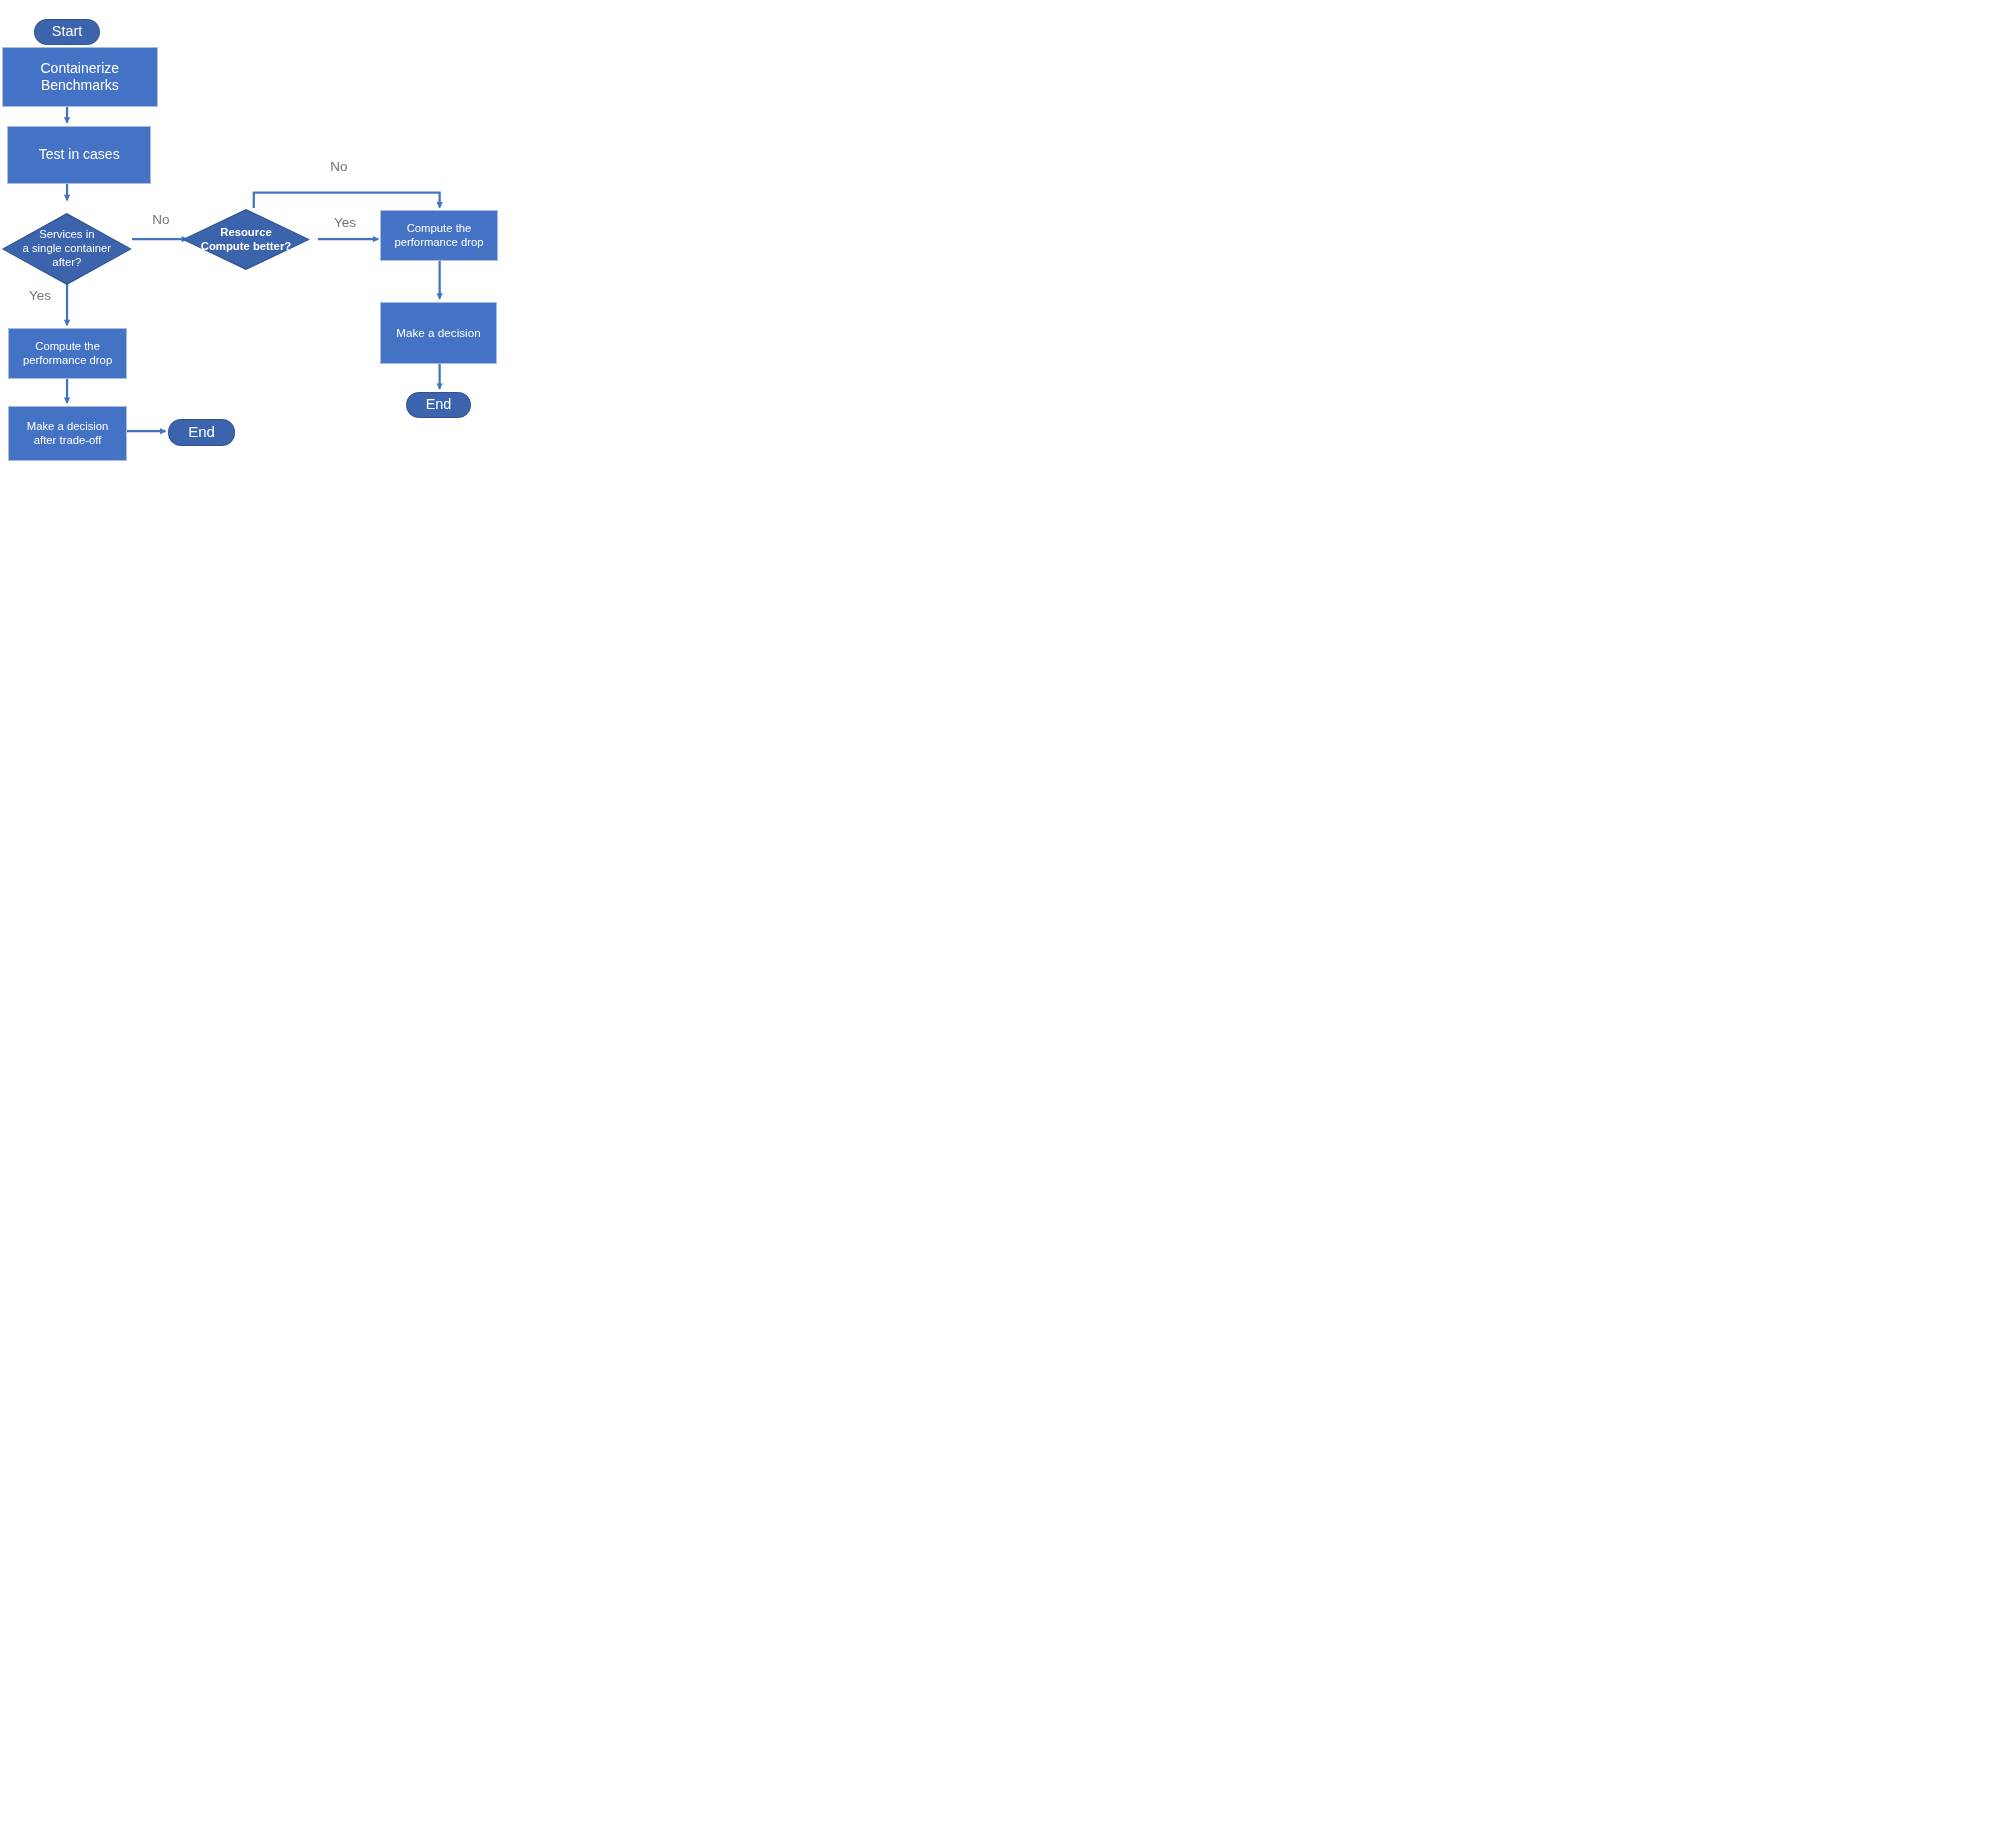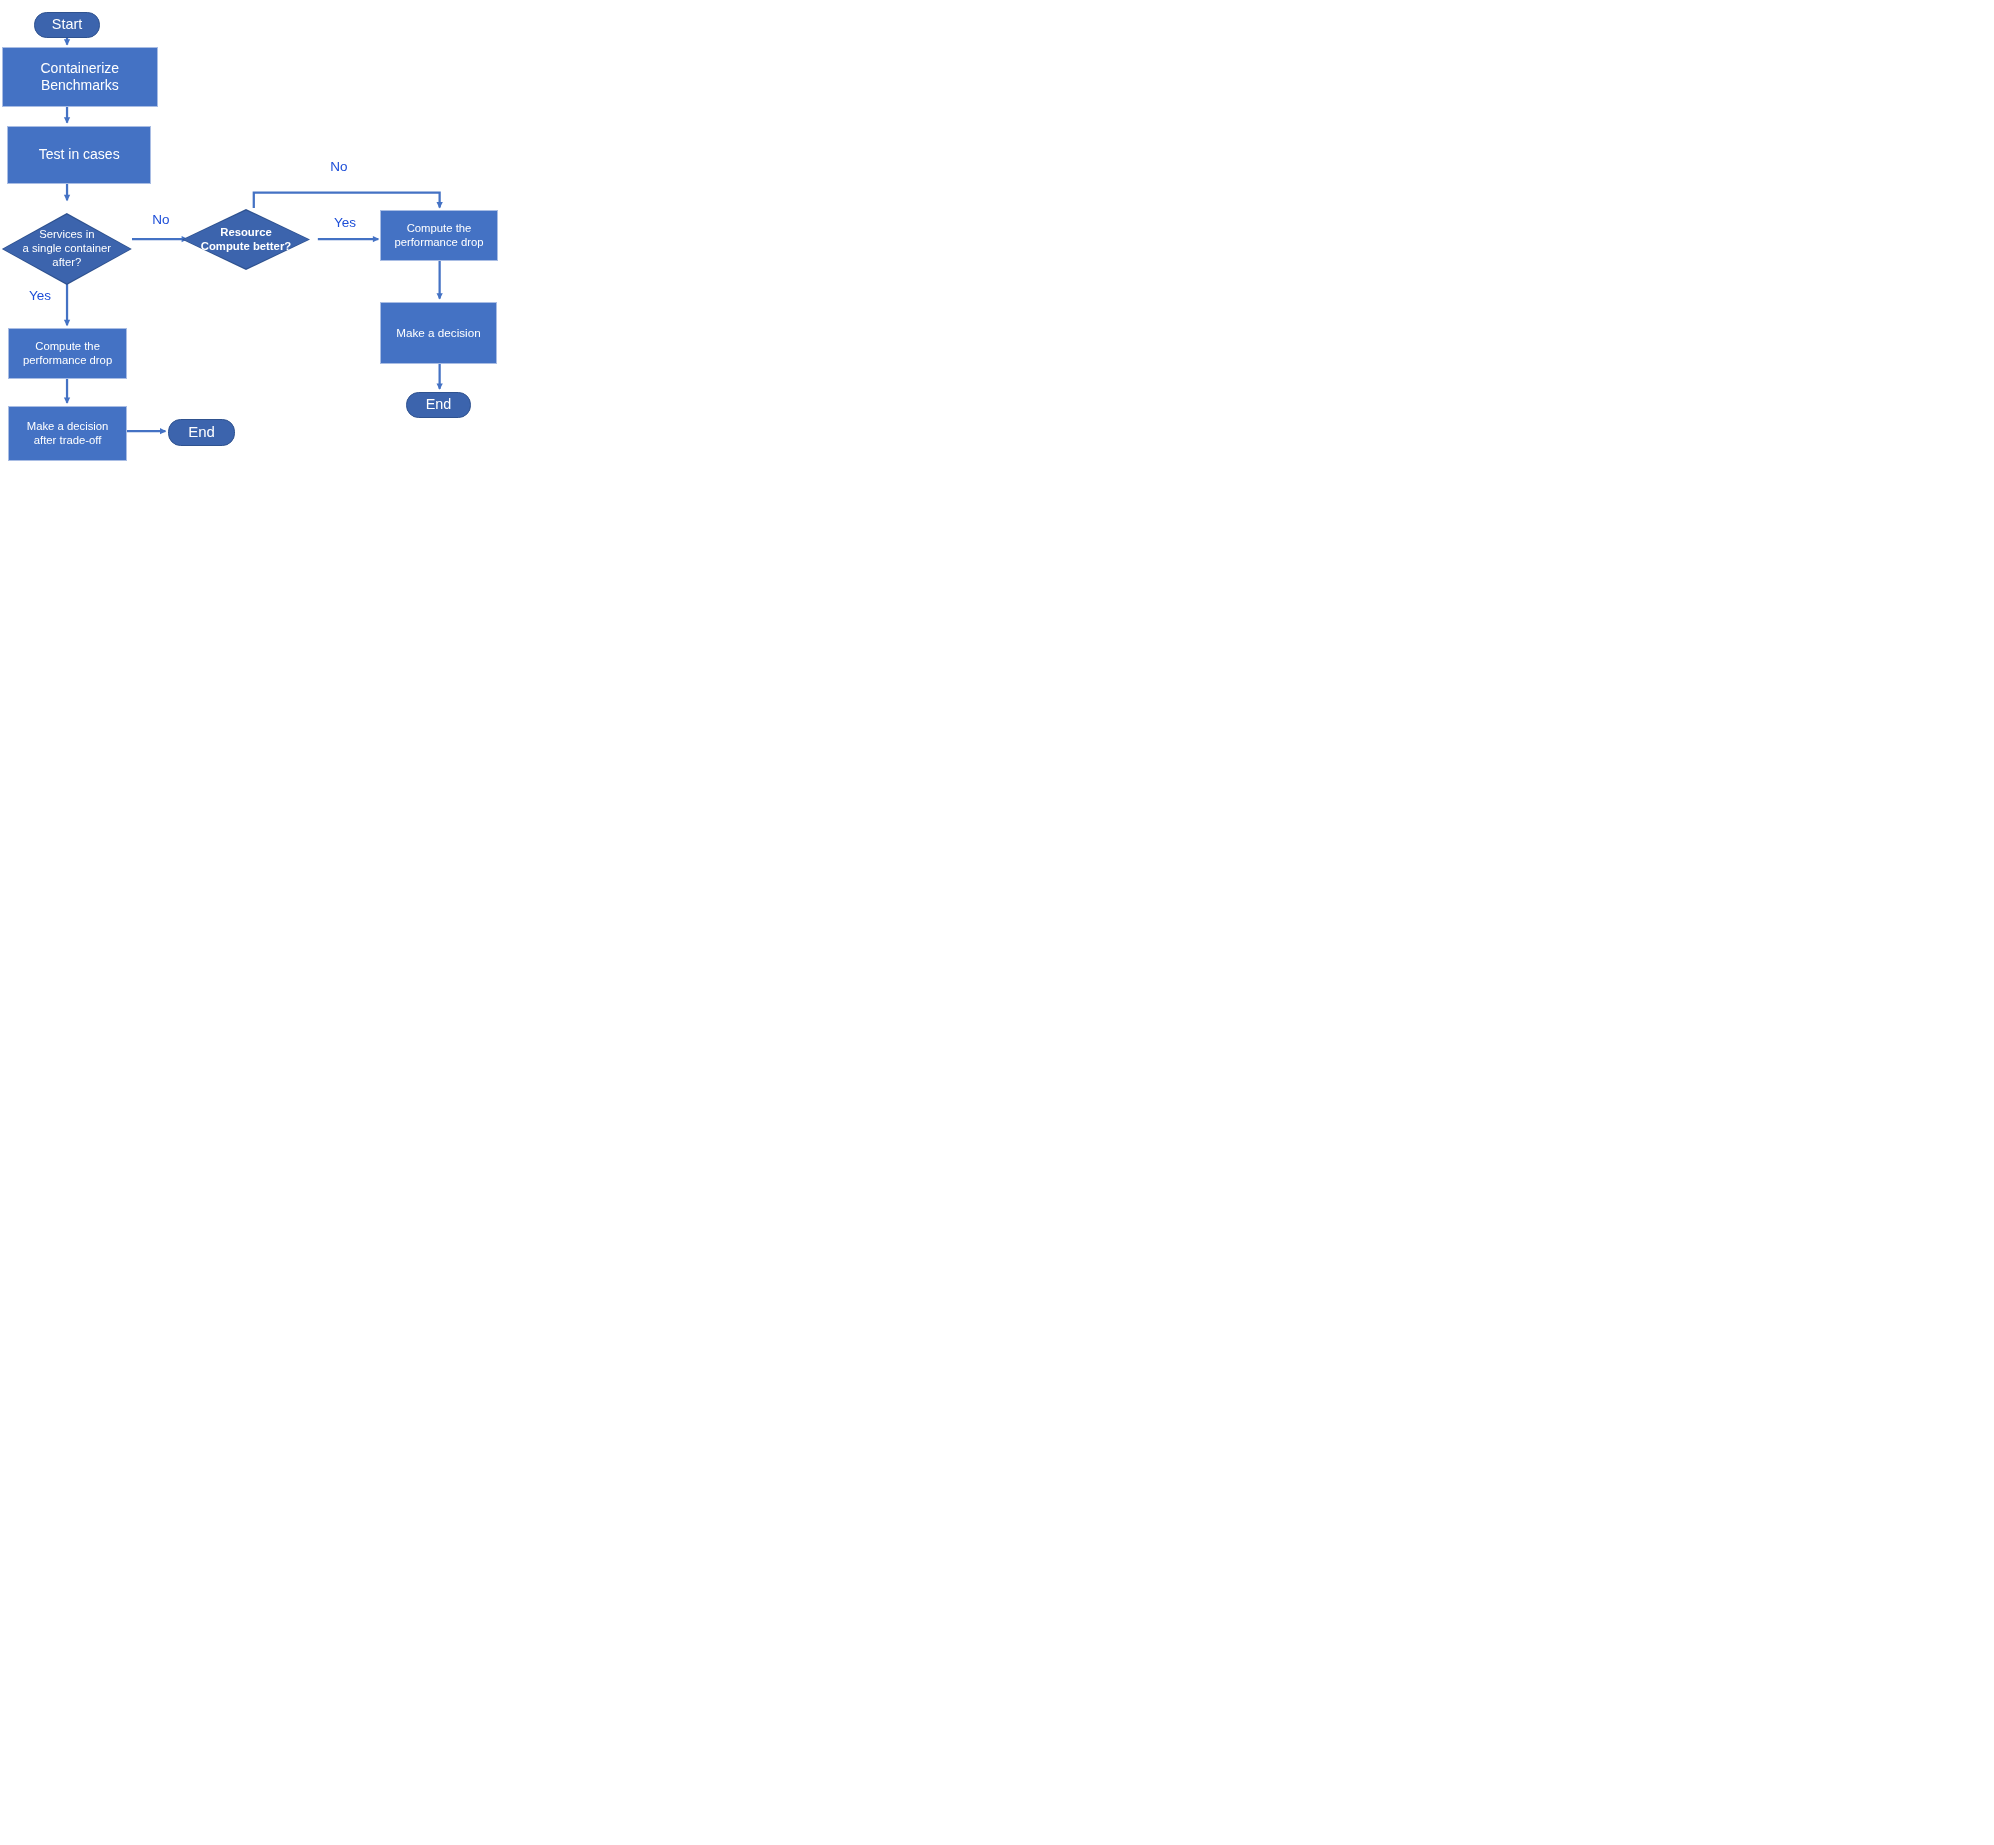--- a/index.html
+++ b/index.html
@@ -30,21 +30,21 @@
   .d-border{position:absolute;left:0;top:0;right:0;bottom:0;background:#2F528F;
     clip-path:polygon(50% 0%,100% 50%,50% 100%,0% 50%);}
   .d-fill{position:absolute;left:1.4px;top:1.4px;right:1.4px;bottom:1.4px;background:#3C64AD;
     clip-path:polygon(50% 0%,100% 50%,50% 100%,0% 50%);}
   .d-text{
     position:absolute;left:0;top:0;right:0;bottom:0;
     display:flex;flex-direction:column;justify-content:center;align-items:center;
     color:#ffffff;text-align:center;line-height:1.22;
   }
   .edge-label{
-    position:absolute;color:#1d4ed8;font-size:13.5px;
+    position:absolute;color:#737373;font-size:13.5px;
     transform:translate(-50%,-50%);white-space:nowrap;text-align:center;
   }
   .fs32{font-size:14.4px;} .fs31{font-size:14px;} .fs26{font-size:11.7px;}
   .fs25{font-size:11.3px;} .fs33{font-size:15px;}
 </style>
 </head>
 <body>
 
 <div id="canvas">
 
@@ -62,21 +62,21 @@
       <path d="M148,839 V893" marker-end="url(#arrow)"></path>
       <path d="M280,956 H366" marker-end="url(#arrow)"></path>
       <path d="M292,530 H414" marker-end="url(#arrow)"></path>
       <path d="M704,530 H838" marker-end="url(#arrow)"></path>
       <path d="M562,461 V427 H974 V460" marker-end="url(#arrow)"></path>
       <path d="M974,578 V662" marker-end="url(#arrow)"></path>
       <path d="M974,805 V862" marker-end="url(#arrow)"></path>
     </g>
   </svg>
 
-  <div class="node terminal fs32" style="left:34px;top:12px;width:66px;height:26px;">
+  <div class="node terminal fs32" style="left:34px;top:19px;width:66px;height:26px;">
     <span>Start</span>
   </div>
 
   <div class="node process fs31" style="left:1.8px;top:47px;width:156px;height:60px;">
     <span>Containerize</span>
     <span>Benchmarks</span>
   </div>
 
   <div class="node process fs31" style="left:7.2px;top:126px;width:144px;height:58px;">
     <span>Test in cases</span>

